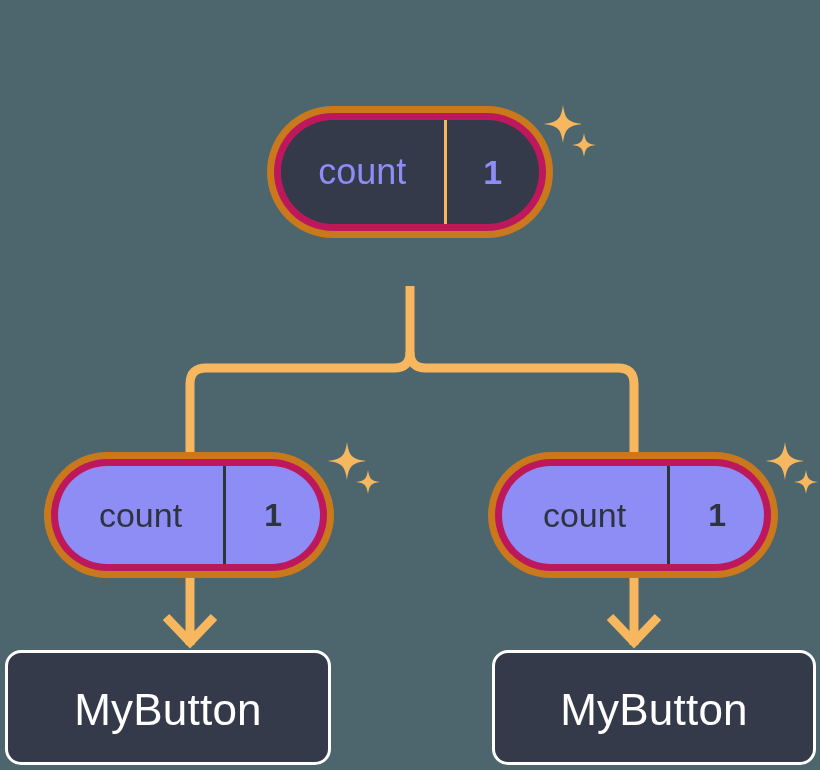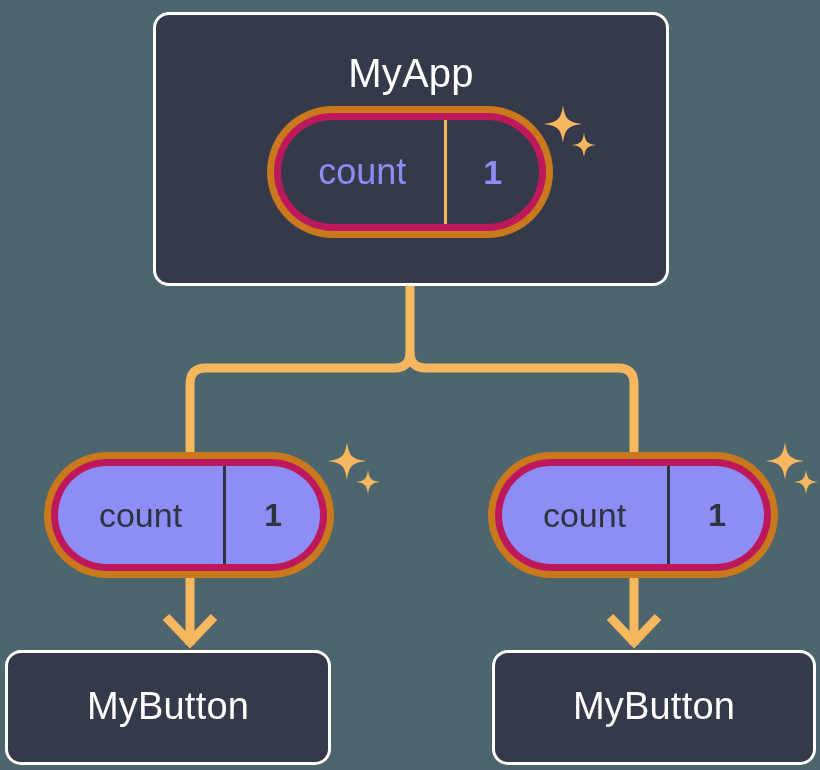--- a/index.html
+++ b/index.html
@@ -65,21 +65,21 @@
     top: 650px;
     width: 326px;
   }
   #card-mybutton-right {
     left: 492px;
     top: 650px;
     width: 324px;
   }
   .card-leaf .card-title {
     top: 32px;
-    font-size: 38px;
+    font-size: 44px;
   }
 
   
   .pill-wrap {
     position: absolute;
     z-index: 3;
   }
   .pill {
     position: relative;
     box-sizing: border-box;
@@ -176,23 +176,20 @@
 
     <path d="M 410 352 Q 410 368 426 368 L 618 368 Q 634 368 634 384 L 634 455" fill="none" stroke="#f7b75e" stroke-width="9" stroke-linecap="butt"></path>
 
     <path d="M 190 575 L 190 645" fill="none" stroke="#f7b75e" stroke-width="9" stroke-linecap="butt"></path>
     <path d="M 166 617 L 190 642 L 214 617" fill="none" stroke="#f7b75e" stroke-width="9" stroke-linecap="butt" stroke-linejoin="miter"></path>
 
     <path d="M 634 575 L 634 645" fill="none" stroke="#f7b75e" stroke-width="9" stroke-linecap="butt"></path>
     <path d="M 610 617 L 634 642 L 658 617" fill="none" stroke="#f7b75e" stroke-width="9" stroke-linecap="butt" stroke-linejoin="miter"></path>
   </svg>
 
-  <div class="card" id="card-myapp">
-    <div class="card-title">MyApp</div>
-  </div>
 
   <div class="pill-wrap" id="pill-myapp">
     <div class="pill pill-dark">
       <div class="pill-mid">
         <div class="pill-inner">
           <div class="pill-key">count</div>
           <div class="pill-val">1</div>
         </div>
       </div>
     </div>

